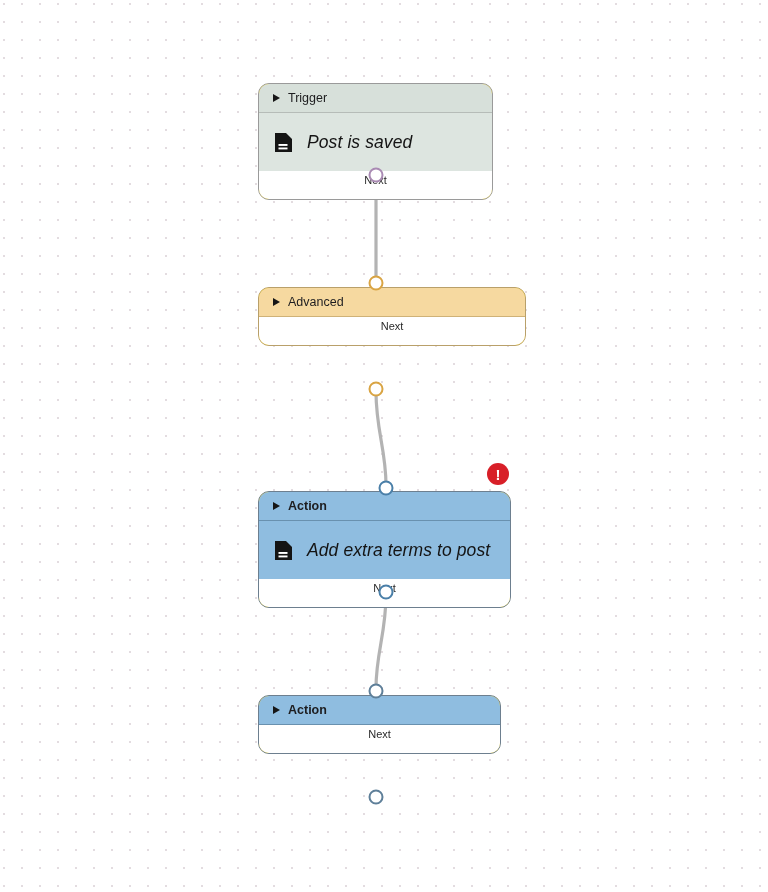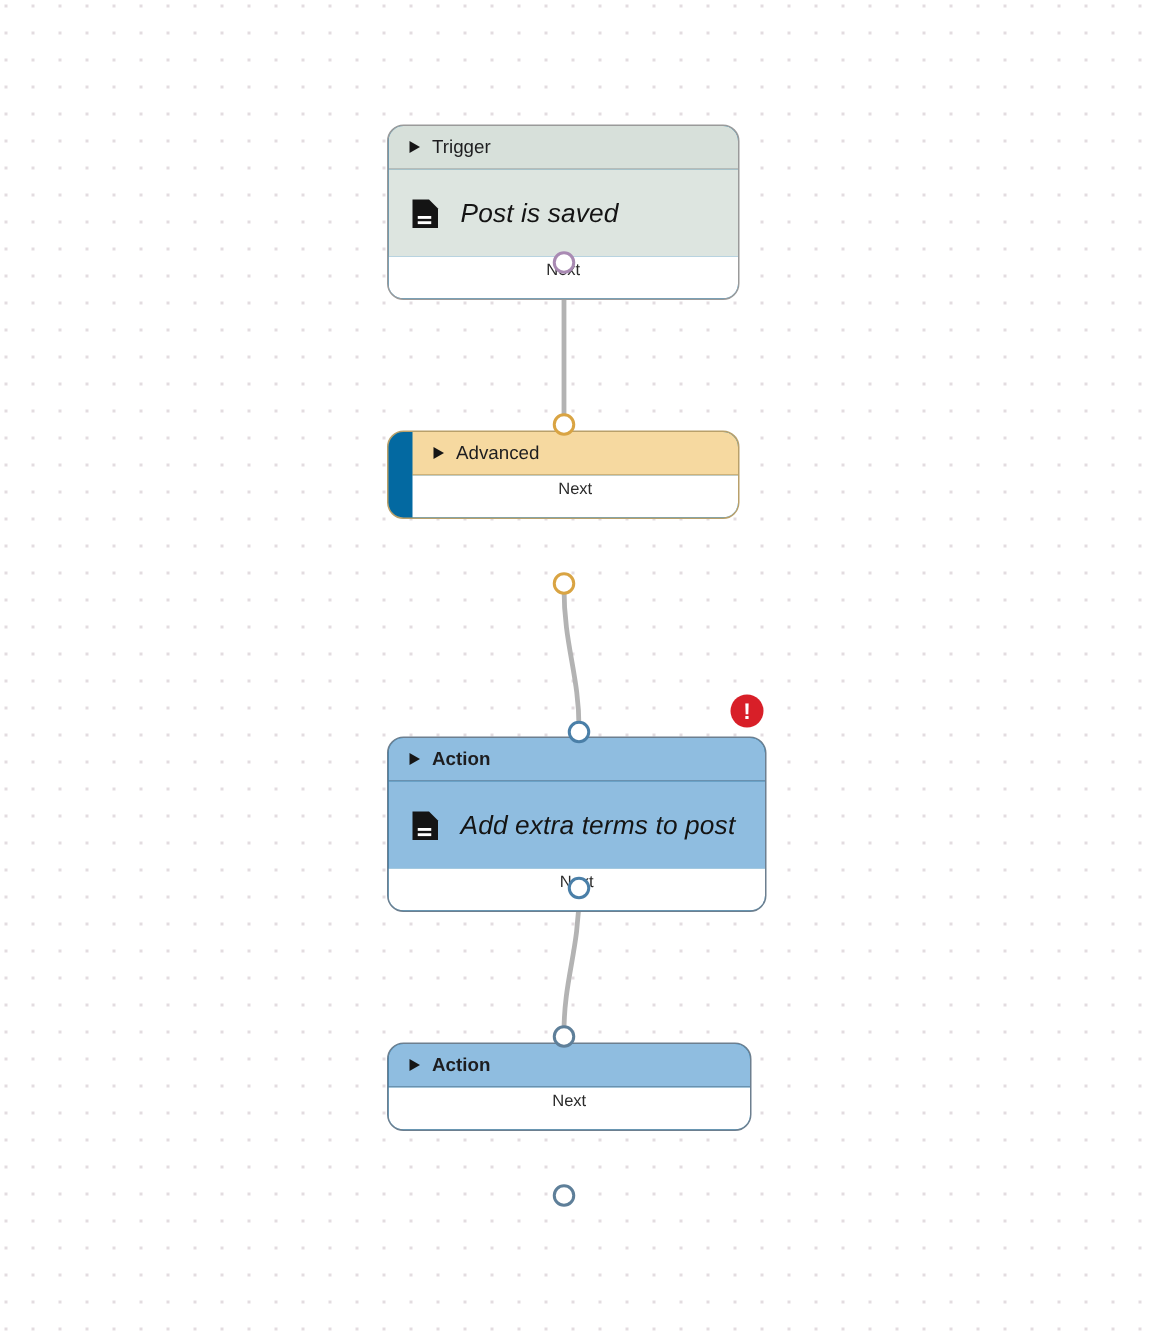--- a/index.html
+++ b/index.html
@@ -35,21 +35,21 @@
     width: 768px;
     height: 892px;
     pointer-events: none;
   }
 
   
   .node {
     position: absolute;
     border: 1.3px solid #9a9a9a;
     border-radius: 11px;
-    background: #0369a1;
+    background: #fde047;
     overflow: hidden;
     box-shadow: 0 0 0 0 rgba(0,0,0,0);
   }
 
   .node-header {
     display: flex;
     align-items: center;
     gap: 8px;
     height: 29px;
     padding: 0 14px;
@@ -172,21 +172,21 @@
         <rect x="4.5" y="15.5" width="9" height="1.9" fill="#ffffff"></rect>
       </svg>
     </span>
     <span class="label">Post is saved</span>
   </div>
   <div class="node-footer">
     <span>Next</span>
   </div>
 </div>
 
-<div class="node theme-orange" style="left:258px; top:287px; width:235px;padding-left:16px;">
+<div class="node theme-orange" style="left:258px; top:287px; width:268px;">
   <div class="node-header">
     <span class="caret"></span>
     <span>Advanced</span>
   </div>
   <div class="node-footer">
     <span>Next</span>
   </div>
 </div>
 
 <div class="node theme-blue" style="left:258px; top:491px; width:253px;">

